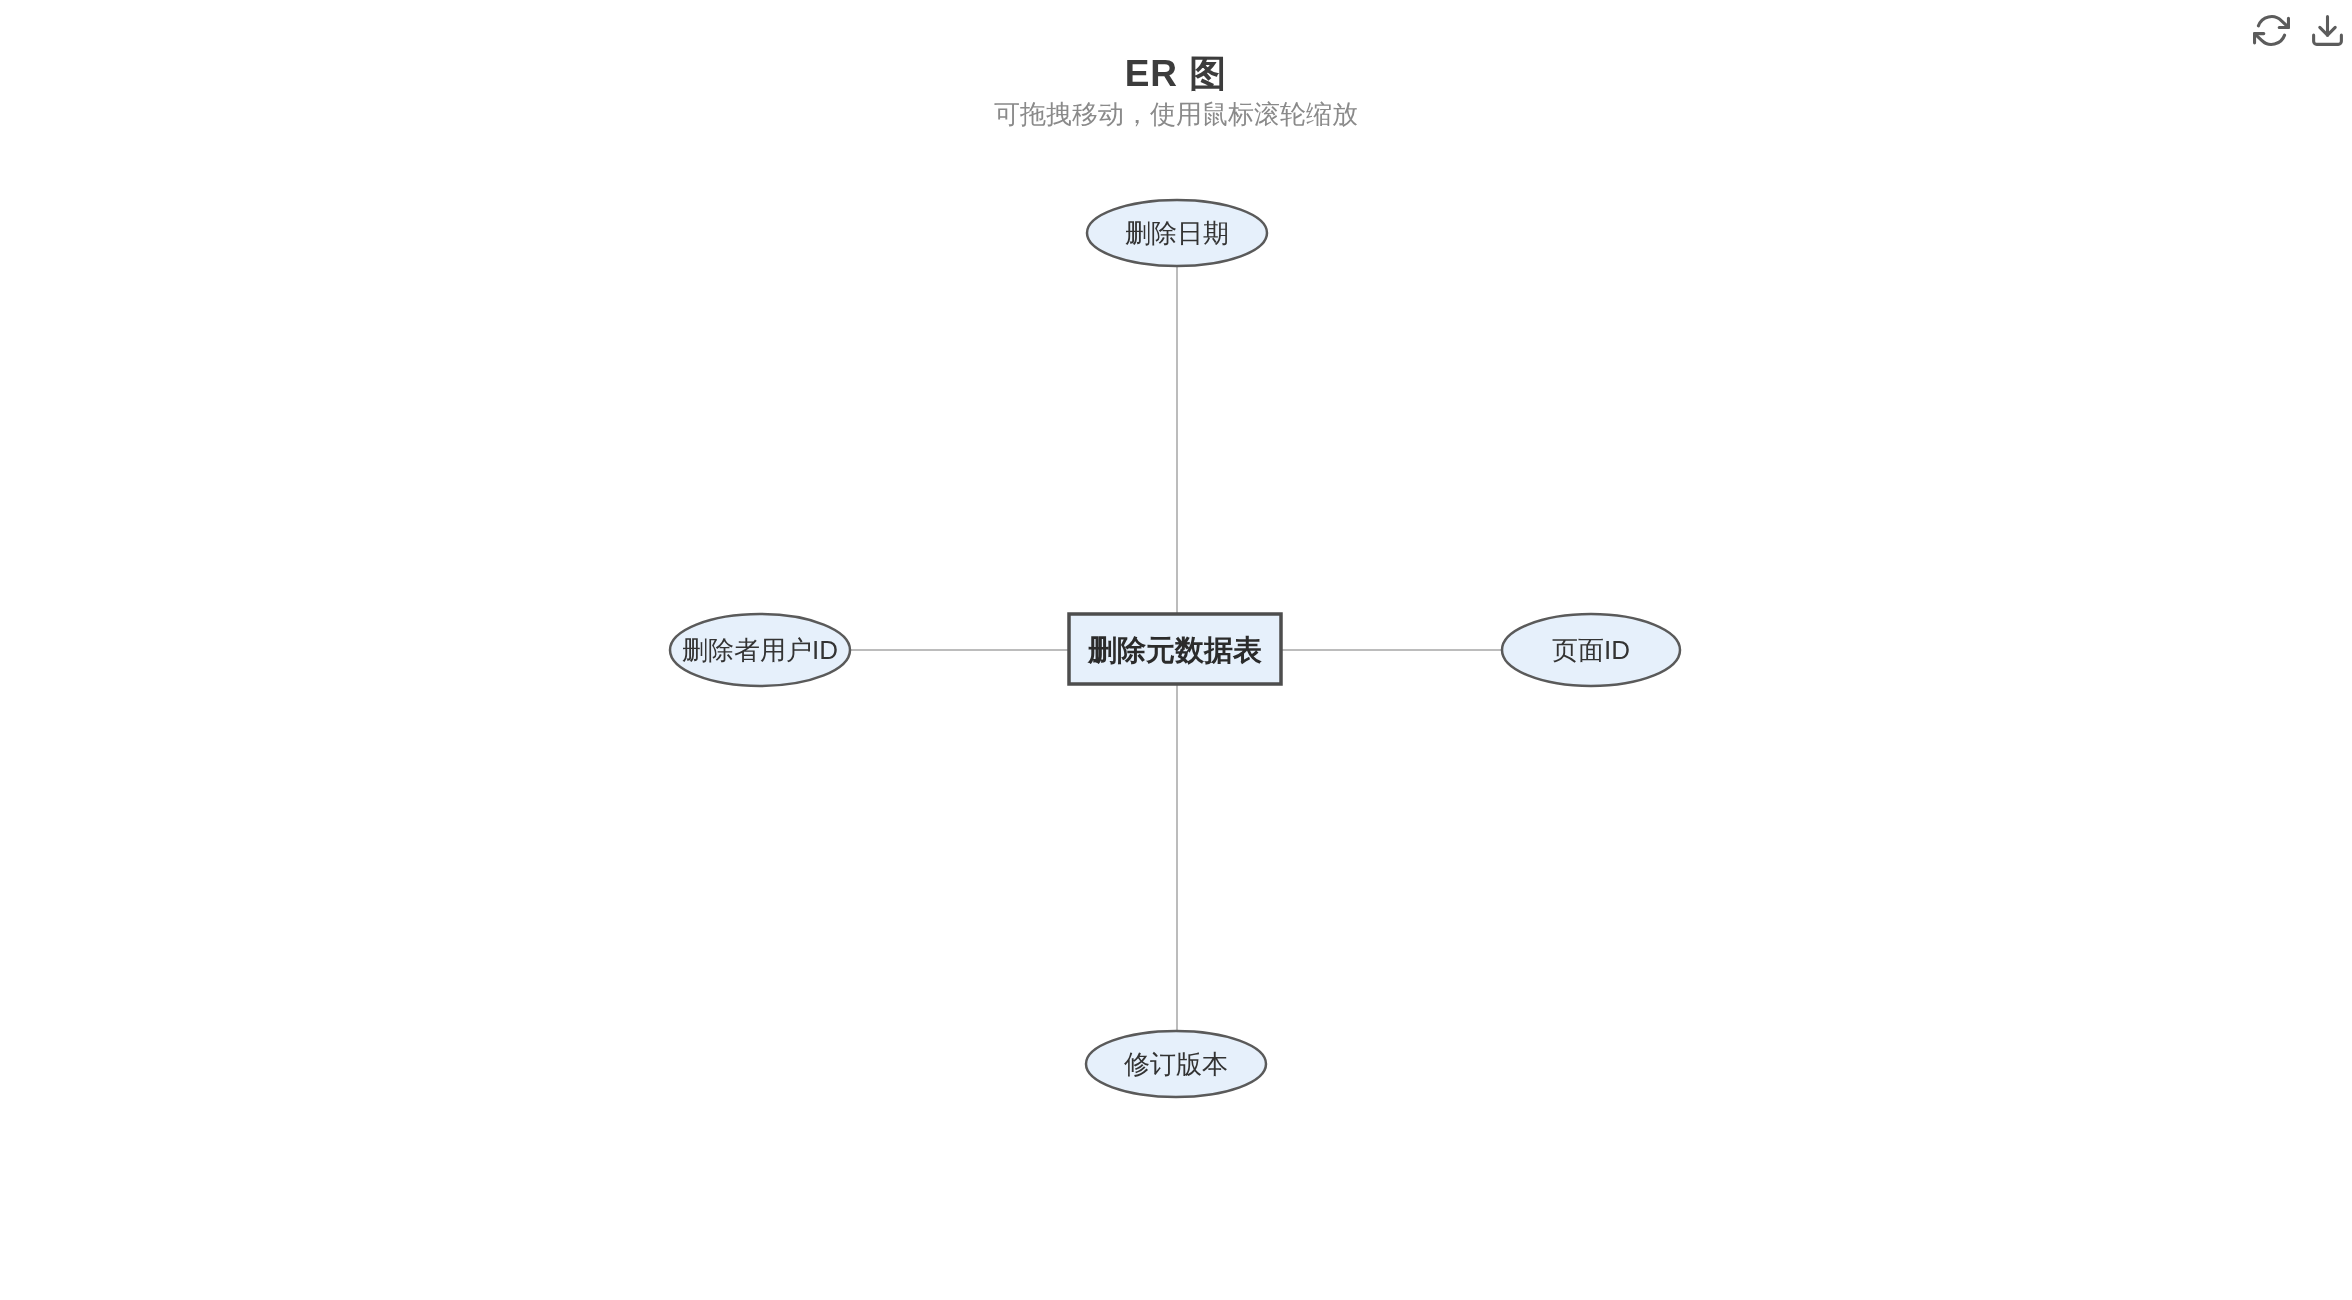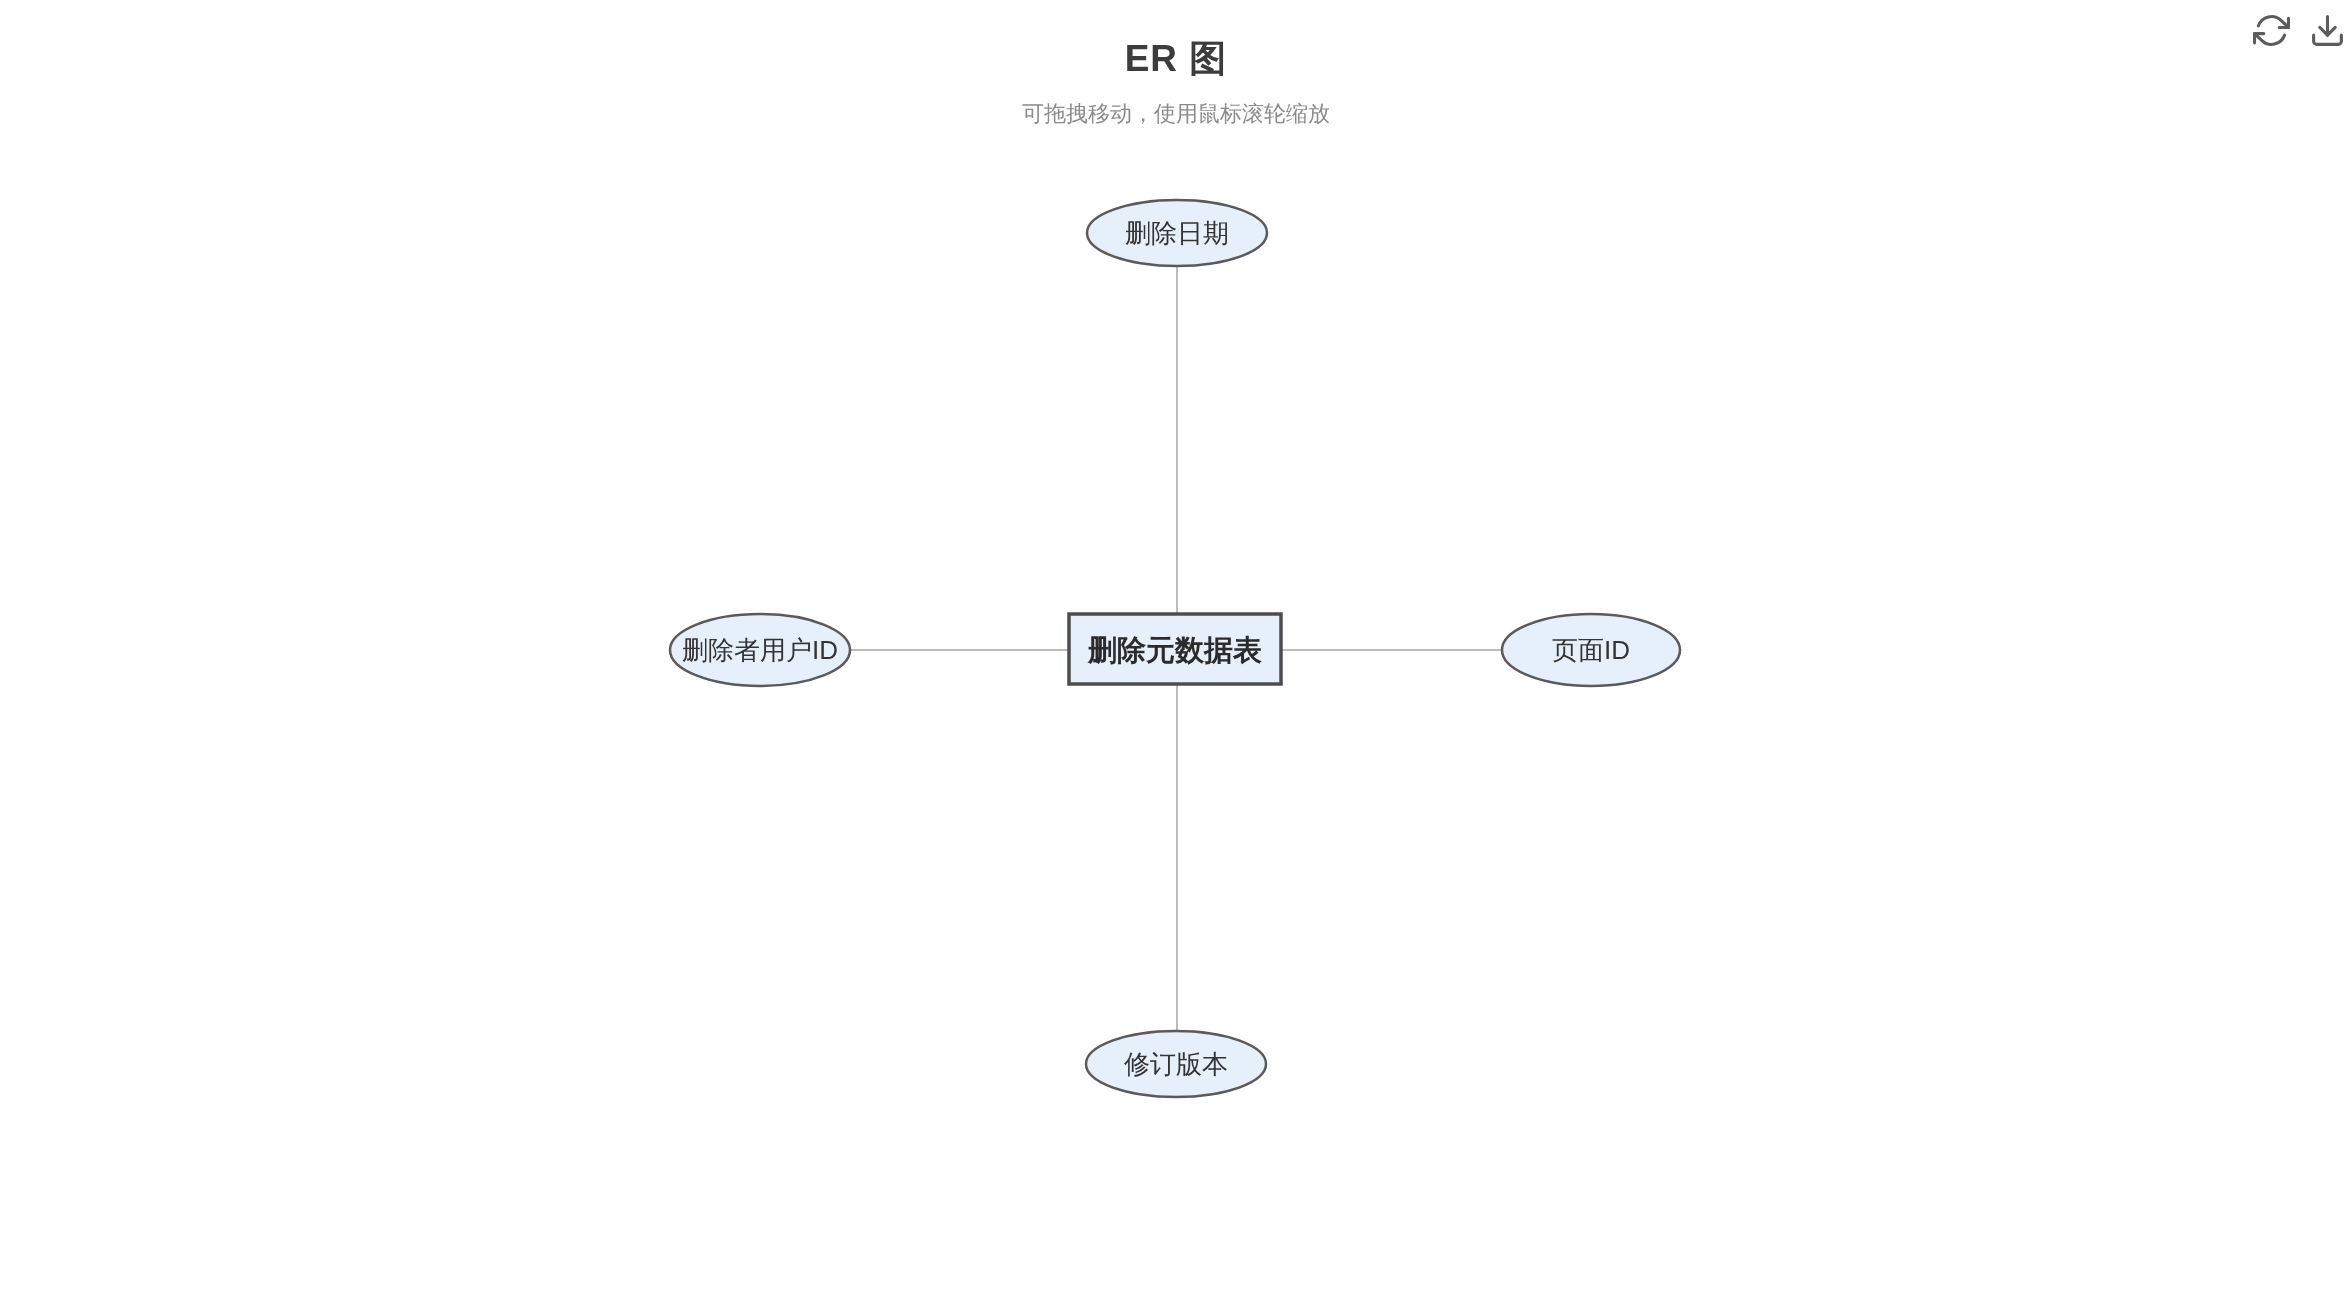--- a/index.html
+++ b/index.html
@@ -8,33 +8,33 @@
     position: relative;
     width: 2352px;
     height: 1300px;
     background: #ffffff;
     overflow: hidden;
     font-family: "Liberation Sans", "DejaVu Sans", sans-serif;
   }
   .title {
     position: absolute;
     top: 40px; left: 0; right: 0;
-    margin: 0;
+    margin: 15px;
     text-align: center;
     font-size: 37px;
     line-height: 38px;
     font-weight: bold;
     color: #3c3c3c;
     letter-spacing: 1px;
   }
   .subtitle {
     position: absolute;
     top: 98px; left: 0; right: 0;
     text-align: center;
-    font-size: 22px;
+    font-size: 26px;
     line-height: 32px;
     color: #8a8a8a;
   }
   .toolbar {
     position: absolute;
     top: 10px; right: 5px;
     display: flex;
     gap: 16px;
     z-index: 5;
   }

